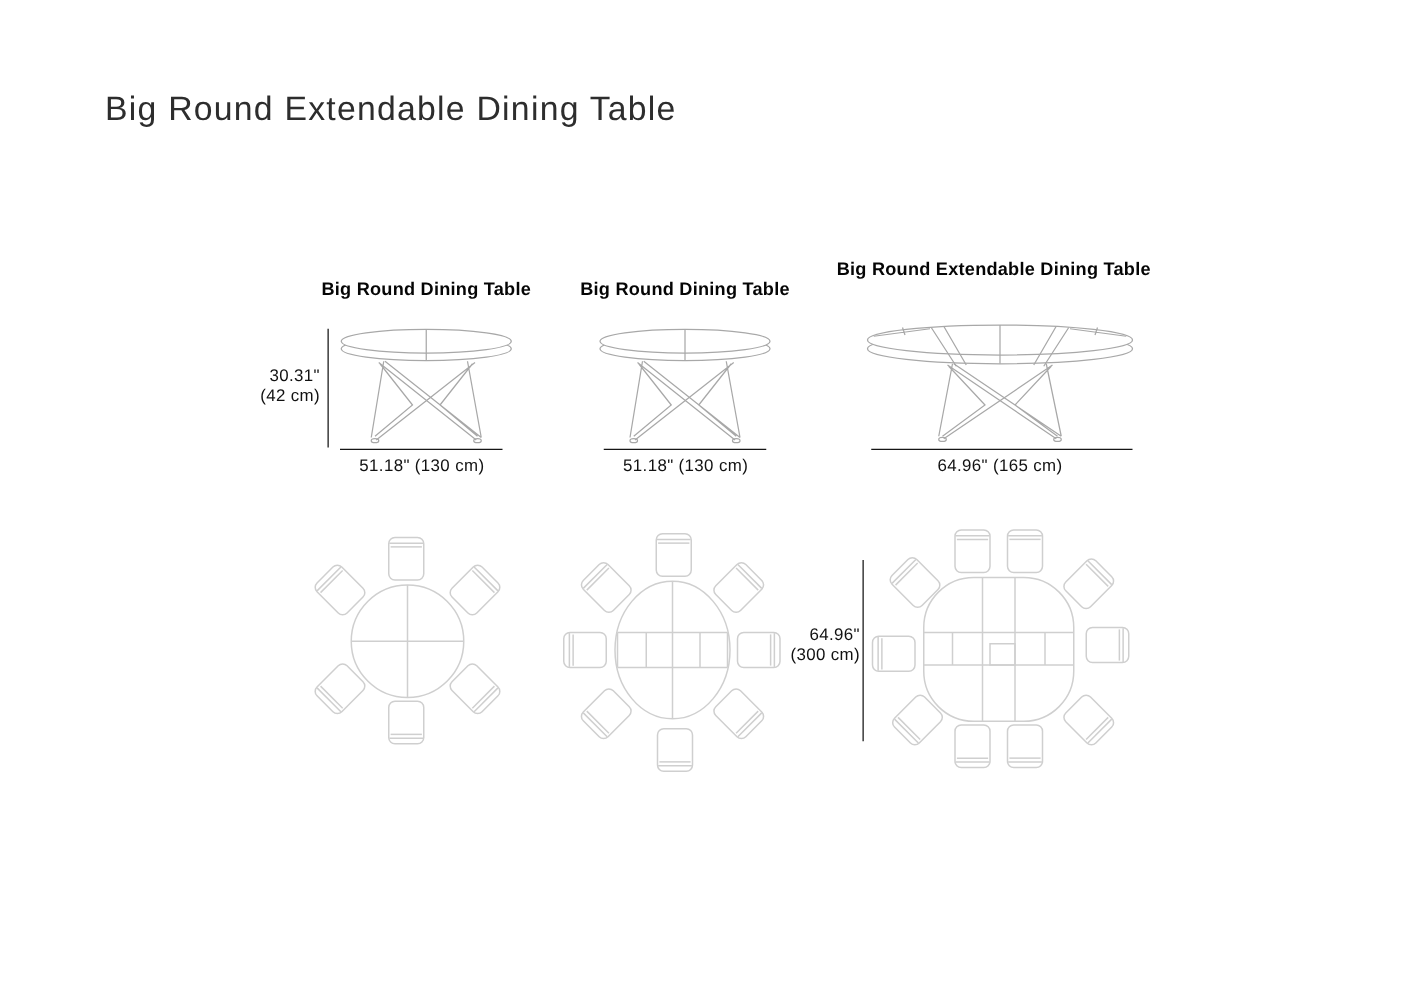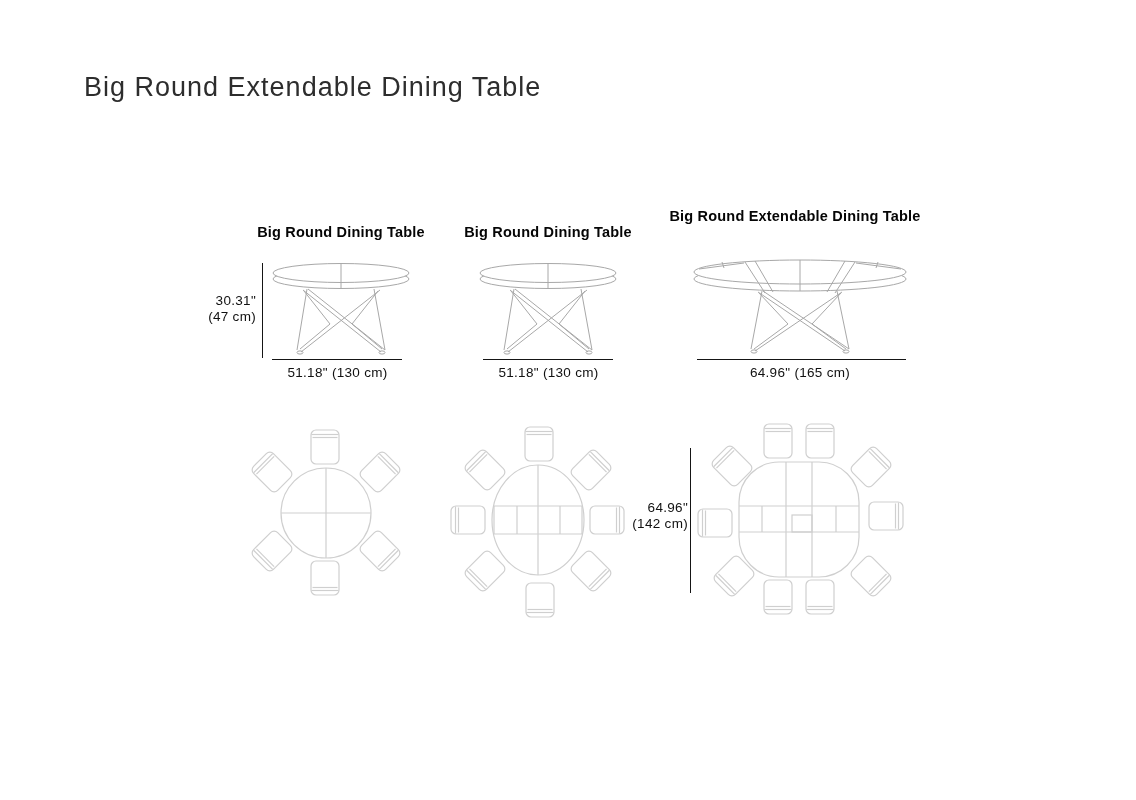--- a/index.html
+++ b/index.html
@@ -89,21 +89,21 @@
   <svg class="abs" style="left:472px;top:255px;" width="152" height="105" viewBox="472 255 152 105">
     <use href="#table-side" x="548" y="273"></use>
   </svg>
   <svg class="abs" style="left:688px;top:245px;" width="228" height="115" viewBox="688 245 228 115">
     <use href="#table-side-ext" x="800" y="272"></use>
   </svg>
 
   <div class="abs dim-line" style="left:262px;top:263px;width:1px;height:95px;"></div>
   <div class="abs dim-text t-right" style="left:170px;top:293px;width:86px;">
     <div>30.31"</div>
-    <div>(47 cm)</div>
+    <div>(42 cm)</div>
   </div>
 
   <div class="abs dim-line" style="left:272px;top:359px;width:130px;height:1px;"></div>
   <div class="abs dim-text t-center" style="left:260px;top:365px;width:155px;">51.18" (130 cm)</div>
 
   <div class="abs dim-line" style="left:483px;top:359px;width:130px;height:1px;"></div>
   <div class="abs dim-text t-center" style="left:471px;top:365px;width:155px;">51.18" (130 cm)</div>
 
   <div class="abs dim-line" style="left:697px;top:359px;width:209px;height:1px;"></div>
   <div class="abs dim-text t-center" style="left:700px;top:365px;width:200px;">64.96" (165 cm)</div>
@@ -139,21 +139,21 @@
     <use href="#chair" transform="translate(468,520) rotate(-90)"></use>
     <use href="#chair" transform="translate(607,520) rotate(90)"></use>
     <use href="#chair" transform="translate(485,571) rotate(-135)"></use>
     <use href="#chair" transform="translate(591,571) rotate(135)"></use>
     <use href="#chair" transform="translate(540,600) rotate(180)"></use>
   </svg>
 
   <div class="abs dim-line" style="left:690px;top:448px;width:1px;height:145px;"></div>
   <div class="abs dim-text t-right" style="left:594px;top:500px;width:94px;">
     <div>64.96"</div>
-    <div>(142 cm)</div>
+    <div>(300 cm)</div>
   </div>
 
   <svg class="abs" style="left:695px;top:420px;" width="215" height="200" viewBox="695 420 215 200">
     <g fill="none" stroke="#cfcfcf" stroke-width="1.2">
       <rect x="739" y="462" width="120" height="115" rx="40"></rect>
       <line x1="786" y1="462" x2="786" y2="577"></line>
       <line x1="812" y1="462" x2="812" y2="577"></line>
       <line x1="739" y1="506" x2="859" y2="506"></line>
       <line x1="739" y1="532" x2="859" y2="532"></line>
       <line x1="762" y1="506" x2="762" y2="532"></line>

